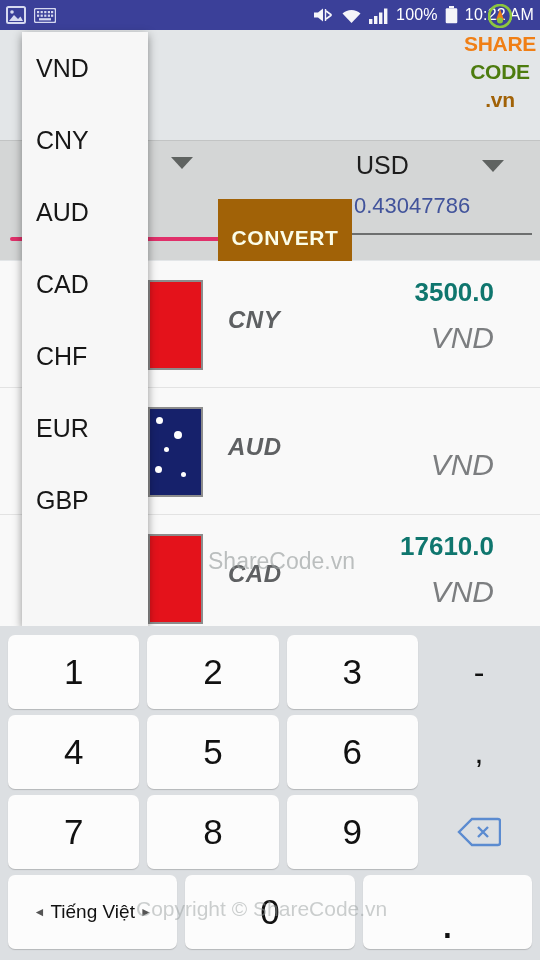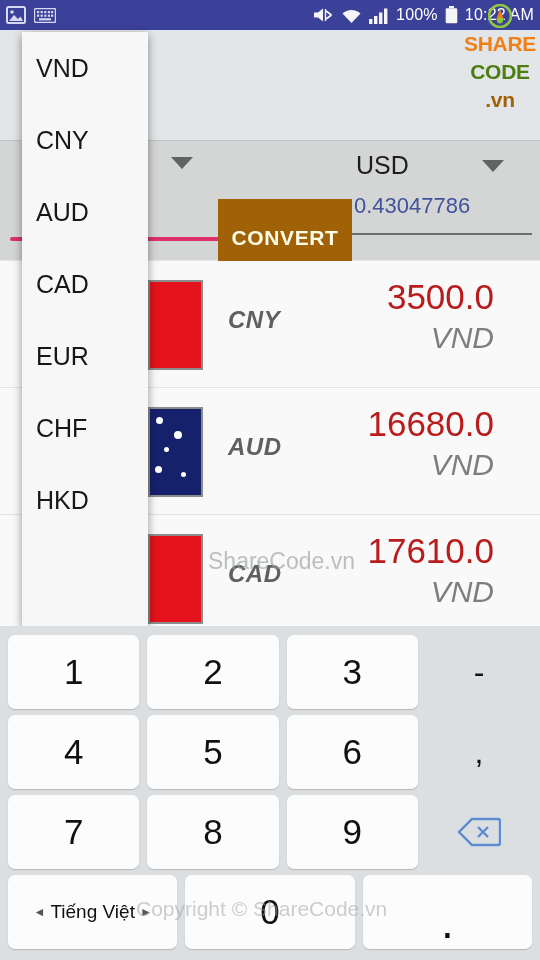--- a/index.html
+++ b/index.html
@@ -98,21 +98,21 @@
   .star {
     position: absolute; background: #ffffff; border-radius: 50%;
   }
   .code {
     position: absolute; left: 228px; top: 45px;
     font-size: 24px; font-style: italic; font-weight: bold; color: #5e6062;
     letter-spacing: .5px;
   }
   .amount {
     position: absolute; right: 46px; top: 16px;
-    font-size: 35px; font-weight: normal; color: #b91c1c;
+    font-size: 26px; font-weight: bold; color: #0f766e;
   }
   .unit {
     position: absolute; right: 46px; top: 60px;
     font-size: 30px; font-style: italic; color: #7c7e80;
   }
 
   
   #dropdown {
     position: absolute; left: 22px; top: 32px; width: 126px; height: 594px;
     background: #f7f7f7;
@@ -248,40 +248,39 @@
 
     <div class="row">
       <div class="flag flag-navy">
         <span class="star" style="left:6px;  top:8px;  width:7px; height:7px;"></span>
         <span class="star" style="left:24px; top:22px; width:8px; height:8px;"></span>
         <span class="star" style="left:14px; top:38px; width:5px; height:5px;"></span>
         <span class="star" style="left:5px;  top:57px; width:7px; height:7px;"></span>
         <span class="star" style="left:31px; top:63px; width:5px; height:5px;"></span>
       </div>
       <div class="code">AUD</div>
-      <div class="amount">16680.0</div>
       <div class="unit">VND</div>
     </div>
 
     <div class="row">
       <div class="flag flag-red"></div>
       <div class="code">CAD</div>
       <div class="amount">17610.0</div>
       <div class="unit">VND</div>
     </div>
   </div>
 
   <div id="dropdown">
     <div class="dd-item">VND</div>
     <div class="dd-item">CNY</div>
     <div class="dd-item">AUD</div>
     <div class="dd-item">CAD</div>
+    <div class="dd-item">CHF</div>
     <div class="dd-item">EUR</div>
-    <div class="dd-item">CHF</div>
-    <div class="dd-item">HKD</div>
+    <div class="dd-item">GBP</div>
   </div>
 
   <div id="keyboard">
 
     <div class="krow">
       <div class="key">1</div>
       <div class="key">2</div>
       <div class="key">3</div>
       <div class="key flat">-</div>
     </div>

